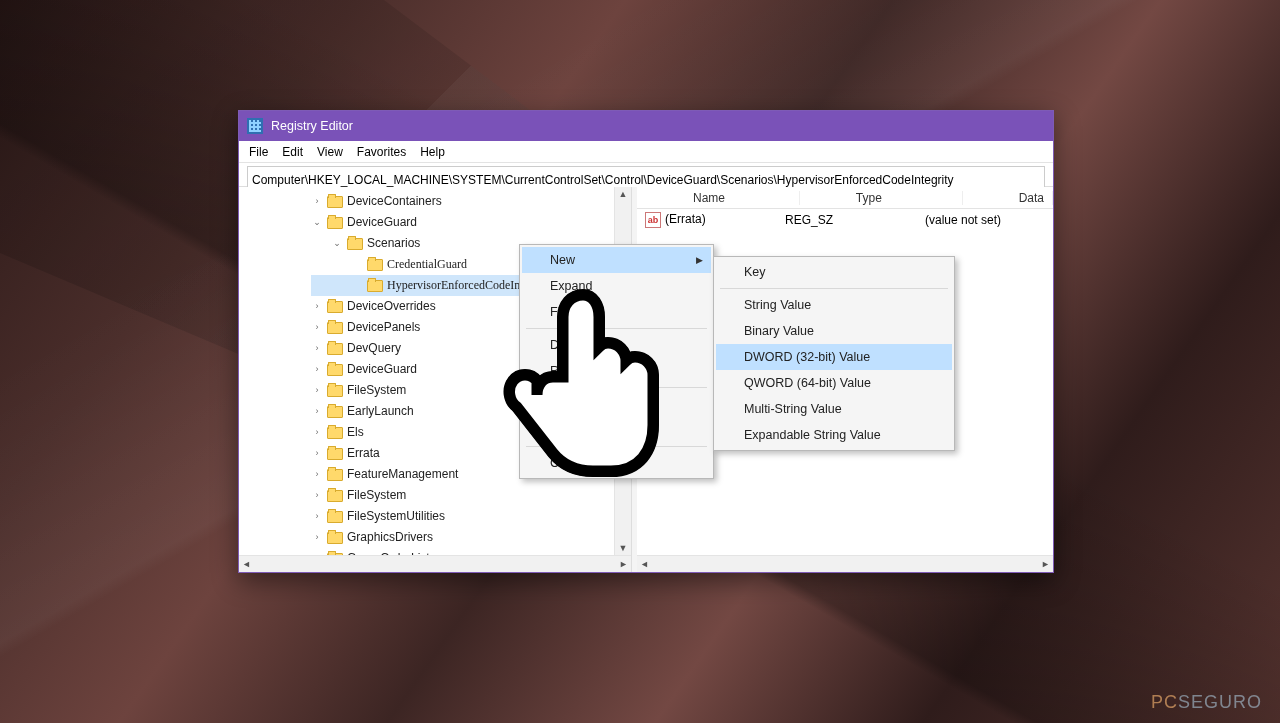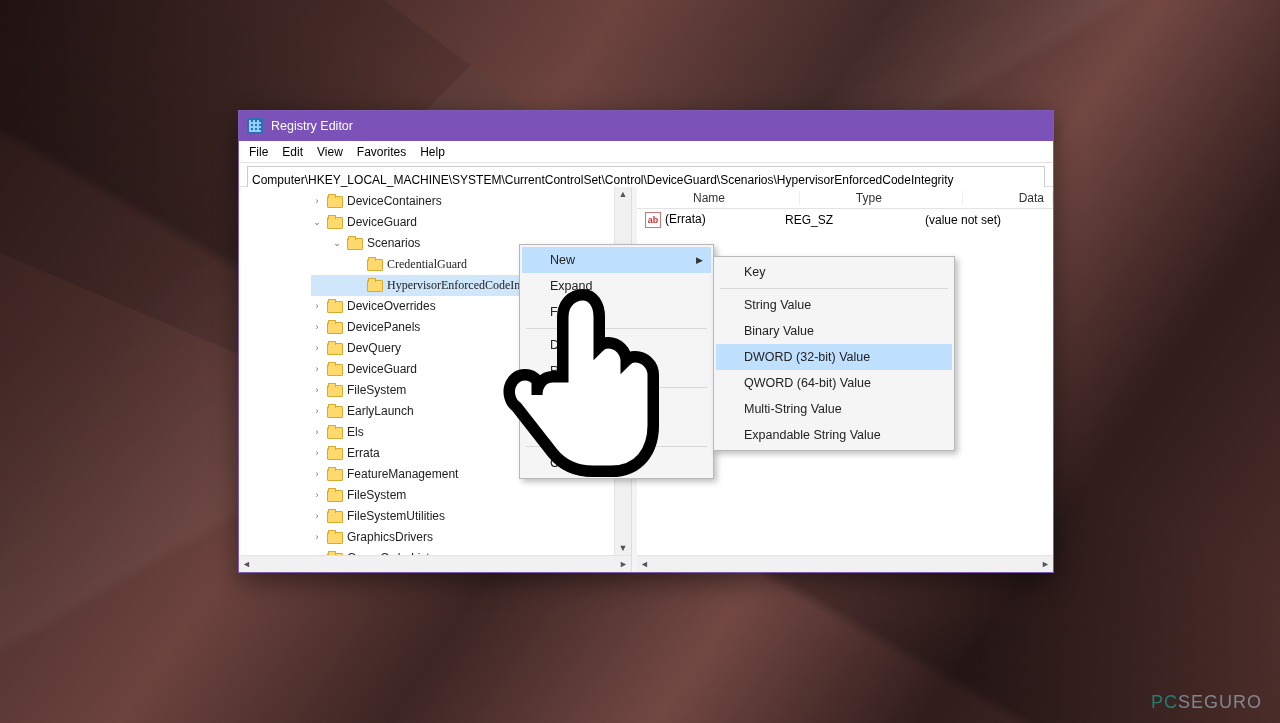--- a/index.html
+++ b/index.html
@@ -35,21 +35,21 @@
   }
   .watermark {
     position: absolute;
     right: 18px; bottom: 10px;
     font-size: 18px;
     color: #a9c4d6;
     letter-spacing: 1px;
     opacity: 0.6;
     font-family: Arial, sans-serif;
   }
-  .watermark b { color: #14b8a6; font-weight: 400; margin-top: 32px; }
+  .watermark b { color: #fdba74; font-weight: 400; margin-top: 32px; }
 
   .window {
     position: absolute;
     left: 238px; top: 110px;
     width: 816px; height: 463px;
     background: #fff;
     border: 1px solid #7e5bb6;
     box-shadow: 0 8px 24px rgba(0,0,0,0.45);
     display: flex;
     flex-direction: column;

